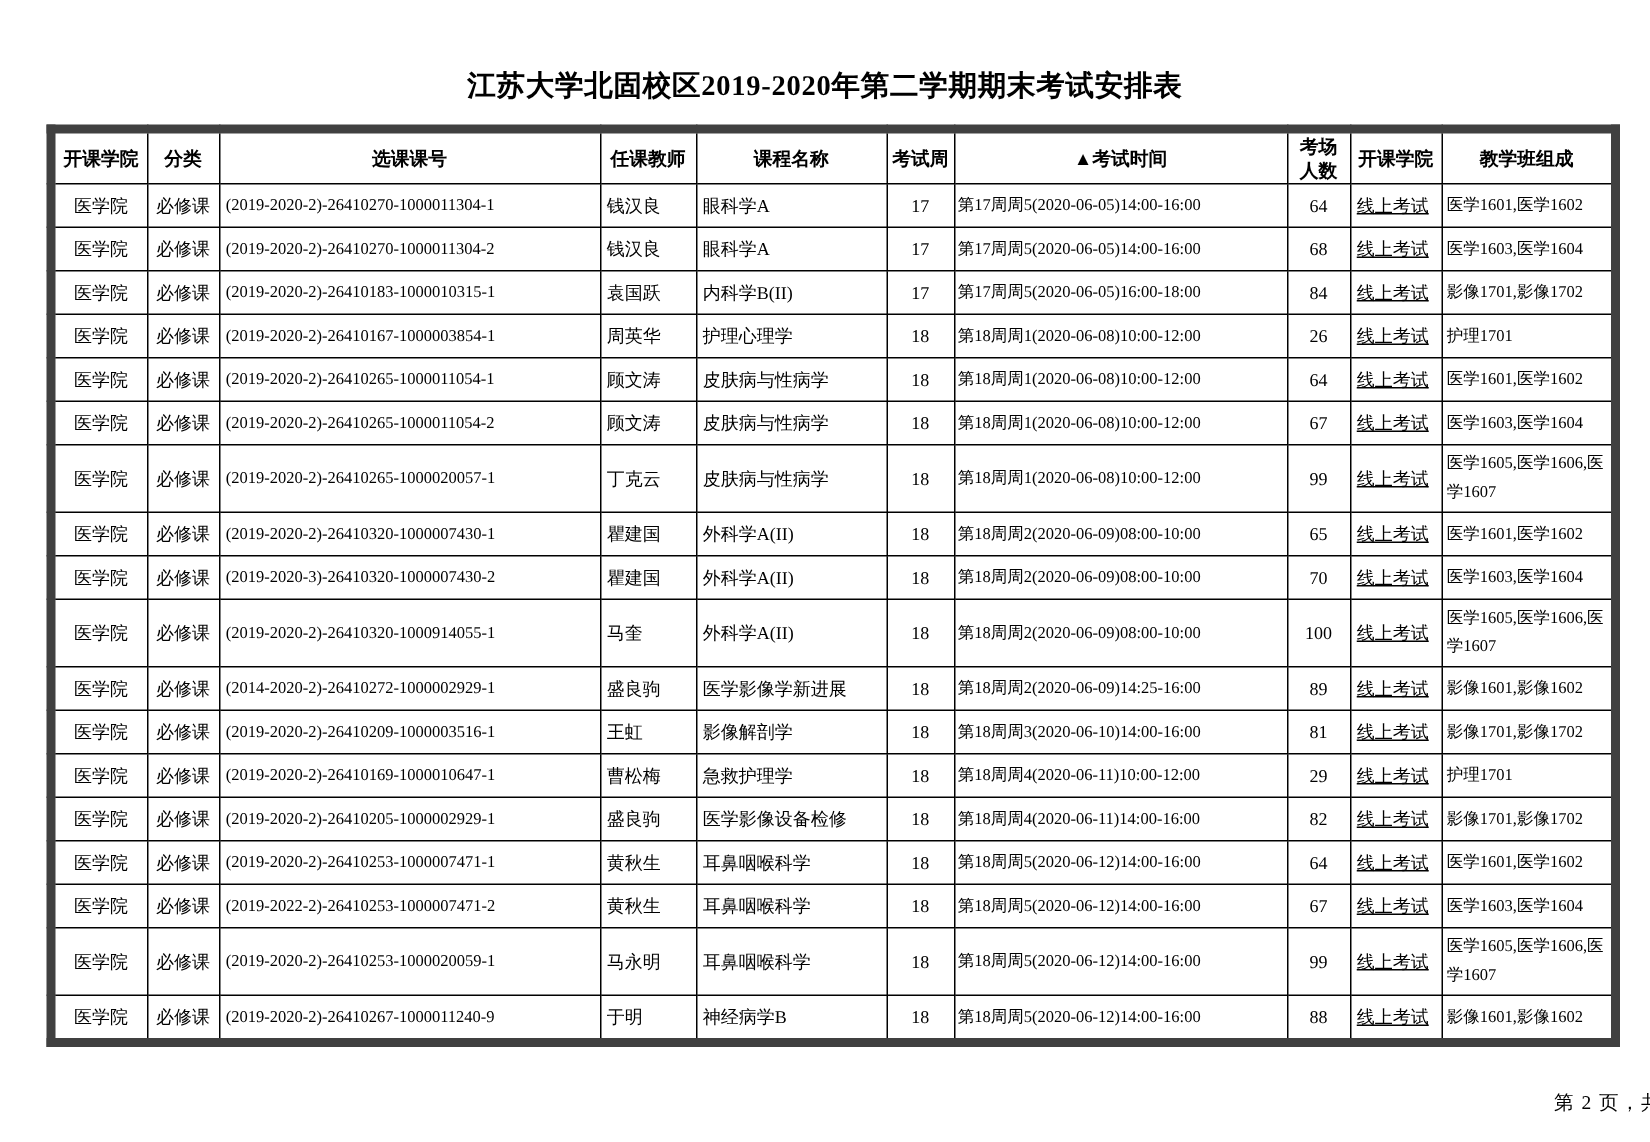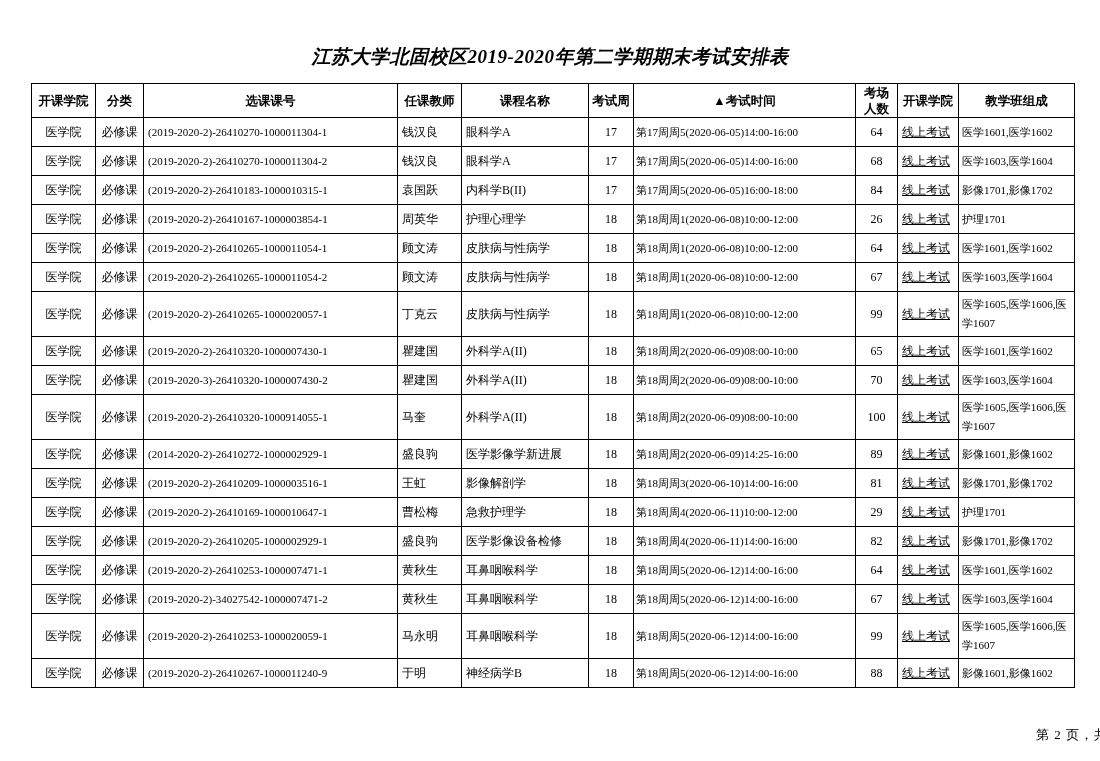--- a/index.html
+++ b/index.html
@@ -18,30 +18,29 @@
   .page-title {
     position: absolute;
     top: 44px;
     left: 0;
     width: 100%;
     text-align: center;
     font-size: 19px;
     font-weight: bold;
     letter-spacing: 0.5px;
     white-space: nowrap;
-    font-style: italic;
   }
   table.exam-table {
     position: absolute;
     left: 31px;
     top: 83px;
     width: 1043px;
     table-layout: fixed;
     border-collapse: collapse;
-    border: 1px solid #404040;
+    border: 6px solid #404040;
     padding-left: 21px;
   }
   .exam-table th, .exam-table td {
     border: 1px solid #000;
     overflow: hidden;
     vertical-align: middle;
   }
   .exam-table th {
     font-size: 12.5px;
     font-weight: bold;
@@ -285,21 +284,21 @@
         <td class="c4">耳鼻咽喉科学</td>
         <td class="c5">18</td>
         <td class="c6">第18周周5(2020-06-12)14:00-16:00</td>
         <td class="c7">64</td>
         <td class="c8">线上考试</td>
         <td class="c9">医学1601,医学1602</td>
       </tr>
       <tr>
         <td class="c0">医学院</td>
         <td class="c1">必修课</td>
-        <td class="c2">(2019-2020-2)-34027542-1000007471-2</td>
+        <td class="c2">(2019-2022-2)-26410253-1000007471-2</td>
         <td class="c3">黄秋生</td>
         <td class="c4">耳鼻咽喉科学</td>
         <td class="c5">18</td>
         <td class="c6">第18周周5(2020-06-12)14:00-16:00</td>
         <td class="c7">67</td>
         <td class="c8">线上考试</td>
         <td class="c9">医学1603,医学1604</td>
       </tr>
       <tr>
         <td class="c0">医学院</td>

